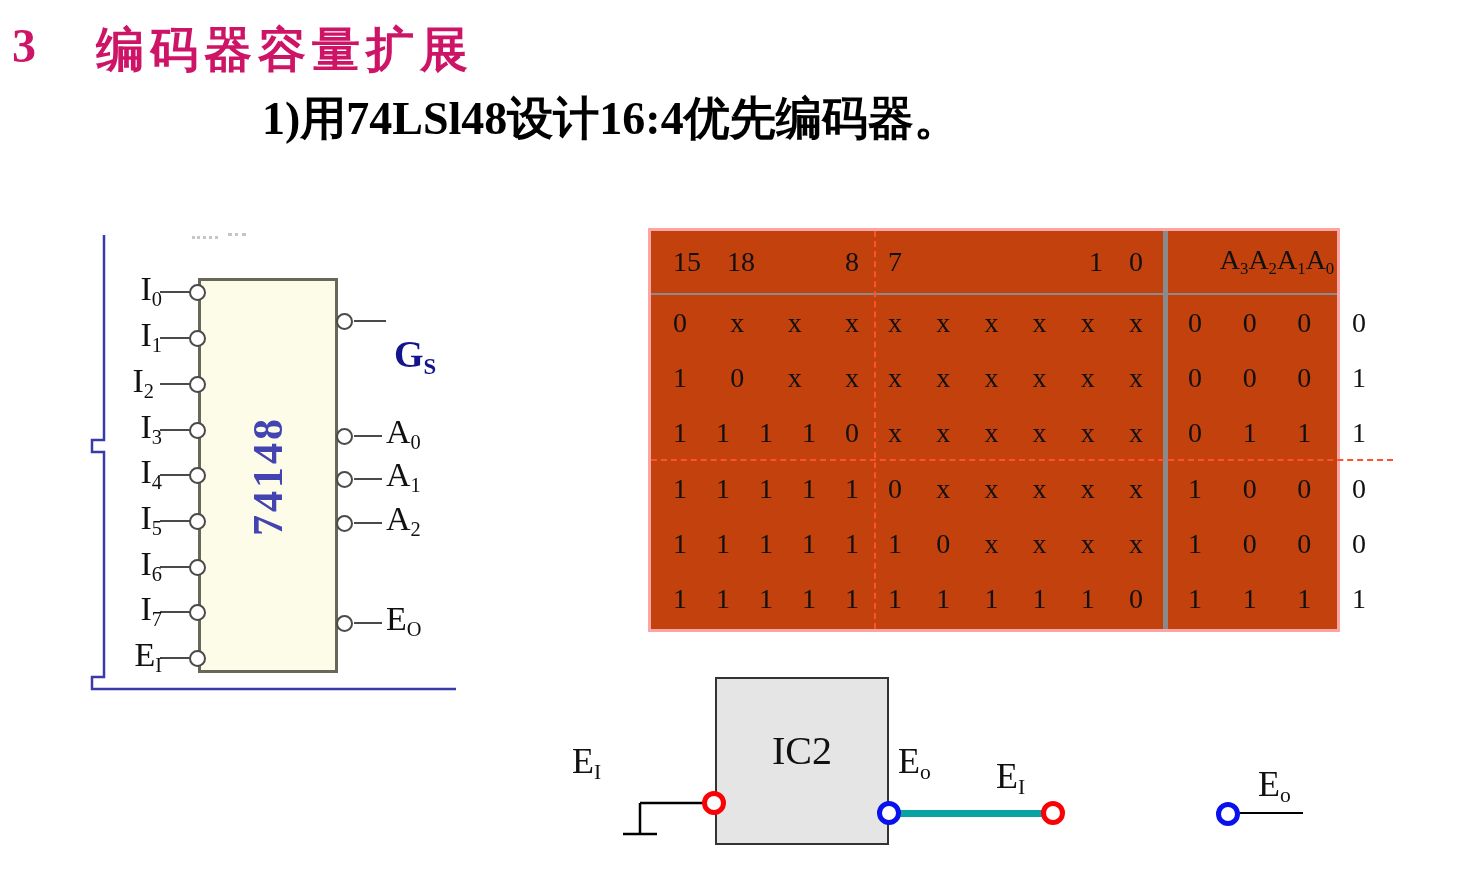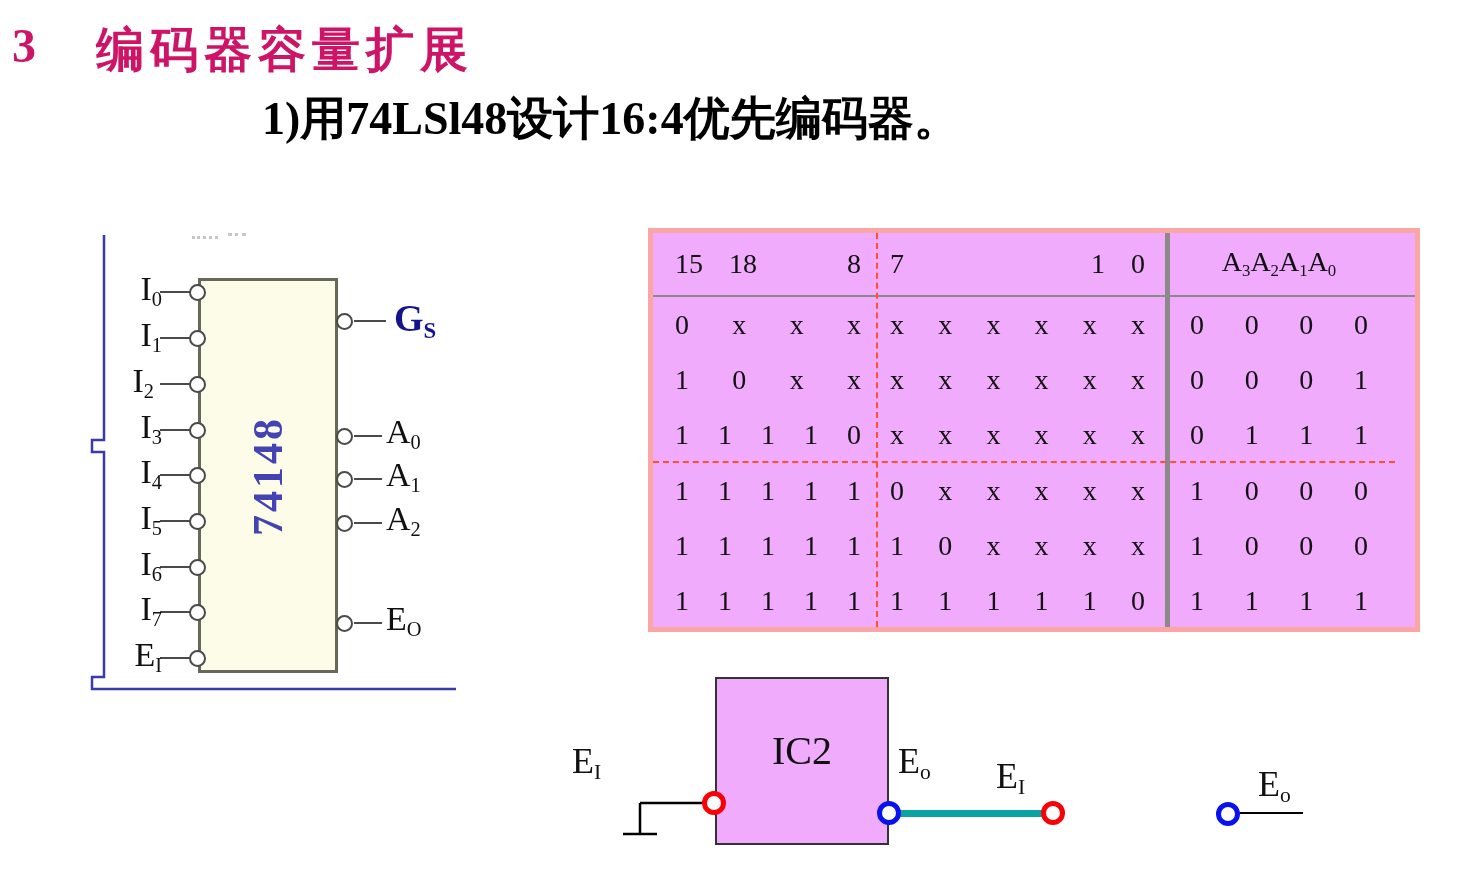--- a/index.html
+++ b/index.html
@@ -20,44 +20,44 @@
   }
   .chip-label{
     position:absolute;left:50%;top:50%;
     transform:translate(-50%,-50%) rotate(-90deg);
     font-size:42px;font-weight:bold;color:#4343b2;letter-spacing:3px;white-space:nowrap;
   }
   .pin-label{position:absolute;width:58px;text-align:right;font-size:34px;color:#111;z-index:3;}
   .sub{font-size:0.6em;vertical-align:-0.3em;}
   .wire{position:absolute;height:0;border-top:2.5px solid #4a4a4a;z-index:1;}
   .bubble{position:absolute;width:13px;height:13px;border:2.5px solid #4a4a4a;border-radius:50%;background:#fff;box-sizing:content-box;z-index:4;}
-  .gs-label{position:absolute;font-size:38px;font-weight:bold;color:#14148C;z-index:3;}
+  .gs-label{position:absolute;font-size:38px;font-weight:bold;color:#14148C;z-index:3;margin-top:36px;}
   .out-label{position:absolute;font-size:34px;color:#111;z-index:3;}
   .stray{position:absolute;border-top:3px dotted #999;opacity:.55;}
   
   .ttable{
-    position:absolute;left:648px;top:228px;width:772px;height:404px;
-    border:5px solid #fca5a5;box-sizing:border-box;background:#f0abfc;font-size:28px;color:#111;
+    position:absolute;left:648px;top:228px;width:692px;height:404px;
+    border:3px solid #fca5a5;box-sizing:border-box;background:#c2410c;font-size:28px;color:#111;
   }
   .ttable .divider{position:absolute;left:512px;top:0;width:5px;height:100%;background:#8a8a8a;}
   .ttable .head-line{position:absolute;left:0;top:62px;width:100%;height:2px;background:#8b8b8b;}
   .red-vline{position:absolute;left:223px;top:0;height:100%;width:0;border-left:2.5px dashed #FF5030;}
   .red-hline{position:absolute;left:0;top:228px;width:742px;height:0;border-top:2.5px dashed #FF5030;}
   .trow{position:absolute;display:flex;align-items:center;justify-content:space-between;height:55px;box-sizing:border-box;}
   .thead{top:0;height:62px;justify-content:flex-start;}
   .sec-left{left:0;width:224px;padding:0 16px 0 22px;}
   .sec-mid{left:224px;width:288px;padding:0 20px 0 13px;}
   .sec-out{left:517px;width:240px;padding:0 42px 0 20px;}
   .thead.sec-left{gap:26px;}
   .thead.sec-mid{gap:26px;}
   .thead.sec-out{justify-content:center;}
   .push{margin-left:auto;}
   .r0{top:64px;}.r1{top:119px;}.r2{top:174px;}.r3{top:230px;}.r4{top:285px;}.r5{top:340px;}
   
-  .ic-box{position:absolute;width:174px;height:168px;border:2.5px solid #333;background:#f0abfc;box-sizing:border-box;z-index:2;}
+  .ic-box{position:absolute;width:174px;height:168px;border:2.5px solid #333;background:#e5e5e5;box-sizing:border-box;z-index:2;}
   .ic-name{position:absolute;left:0;top:48px;width:100%;text-align:center;font-size:40px;color:#111;}
   .ring{position:absolute;width:24px;height:24px;border-radius:50%;background:#fff;box-sizing:border-box;z-index:5;}
   .ring-red{border:5.5px solid #FB0006;}
   .ring-blue{border:5.5px solid #0912EE;}
   .teal-wire{position:absolute;left:899px;top:810px;width:145px;height:7px;background:#0AA3A3;z-index:3;}
   .black-wire{position:absolute;height:0;border-top:2.5px solid #000;z-index:1;}
   .circ-label{position:absolute;font-size:36px;color:#111;z-index:3;}
 </style>
 </head>
 <body>

